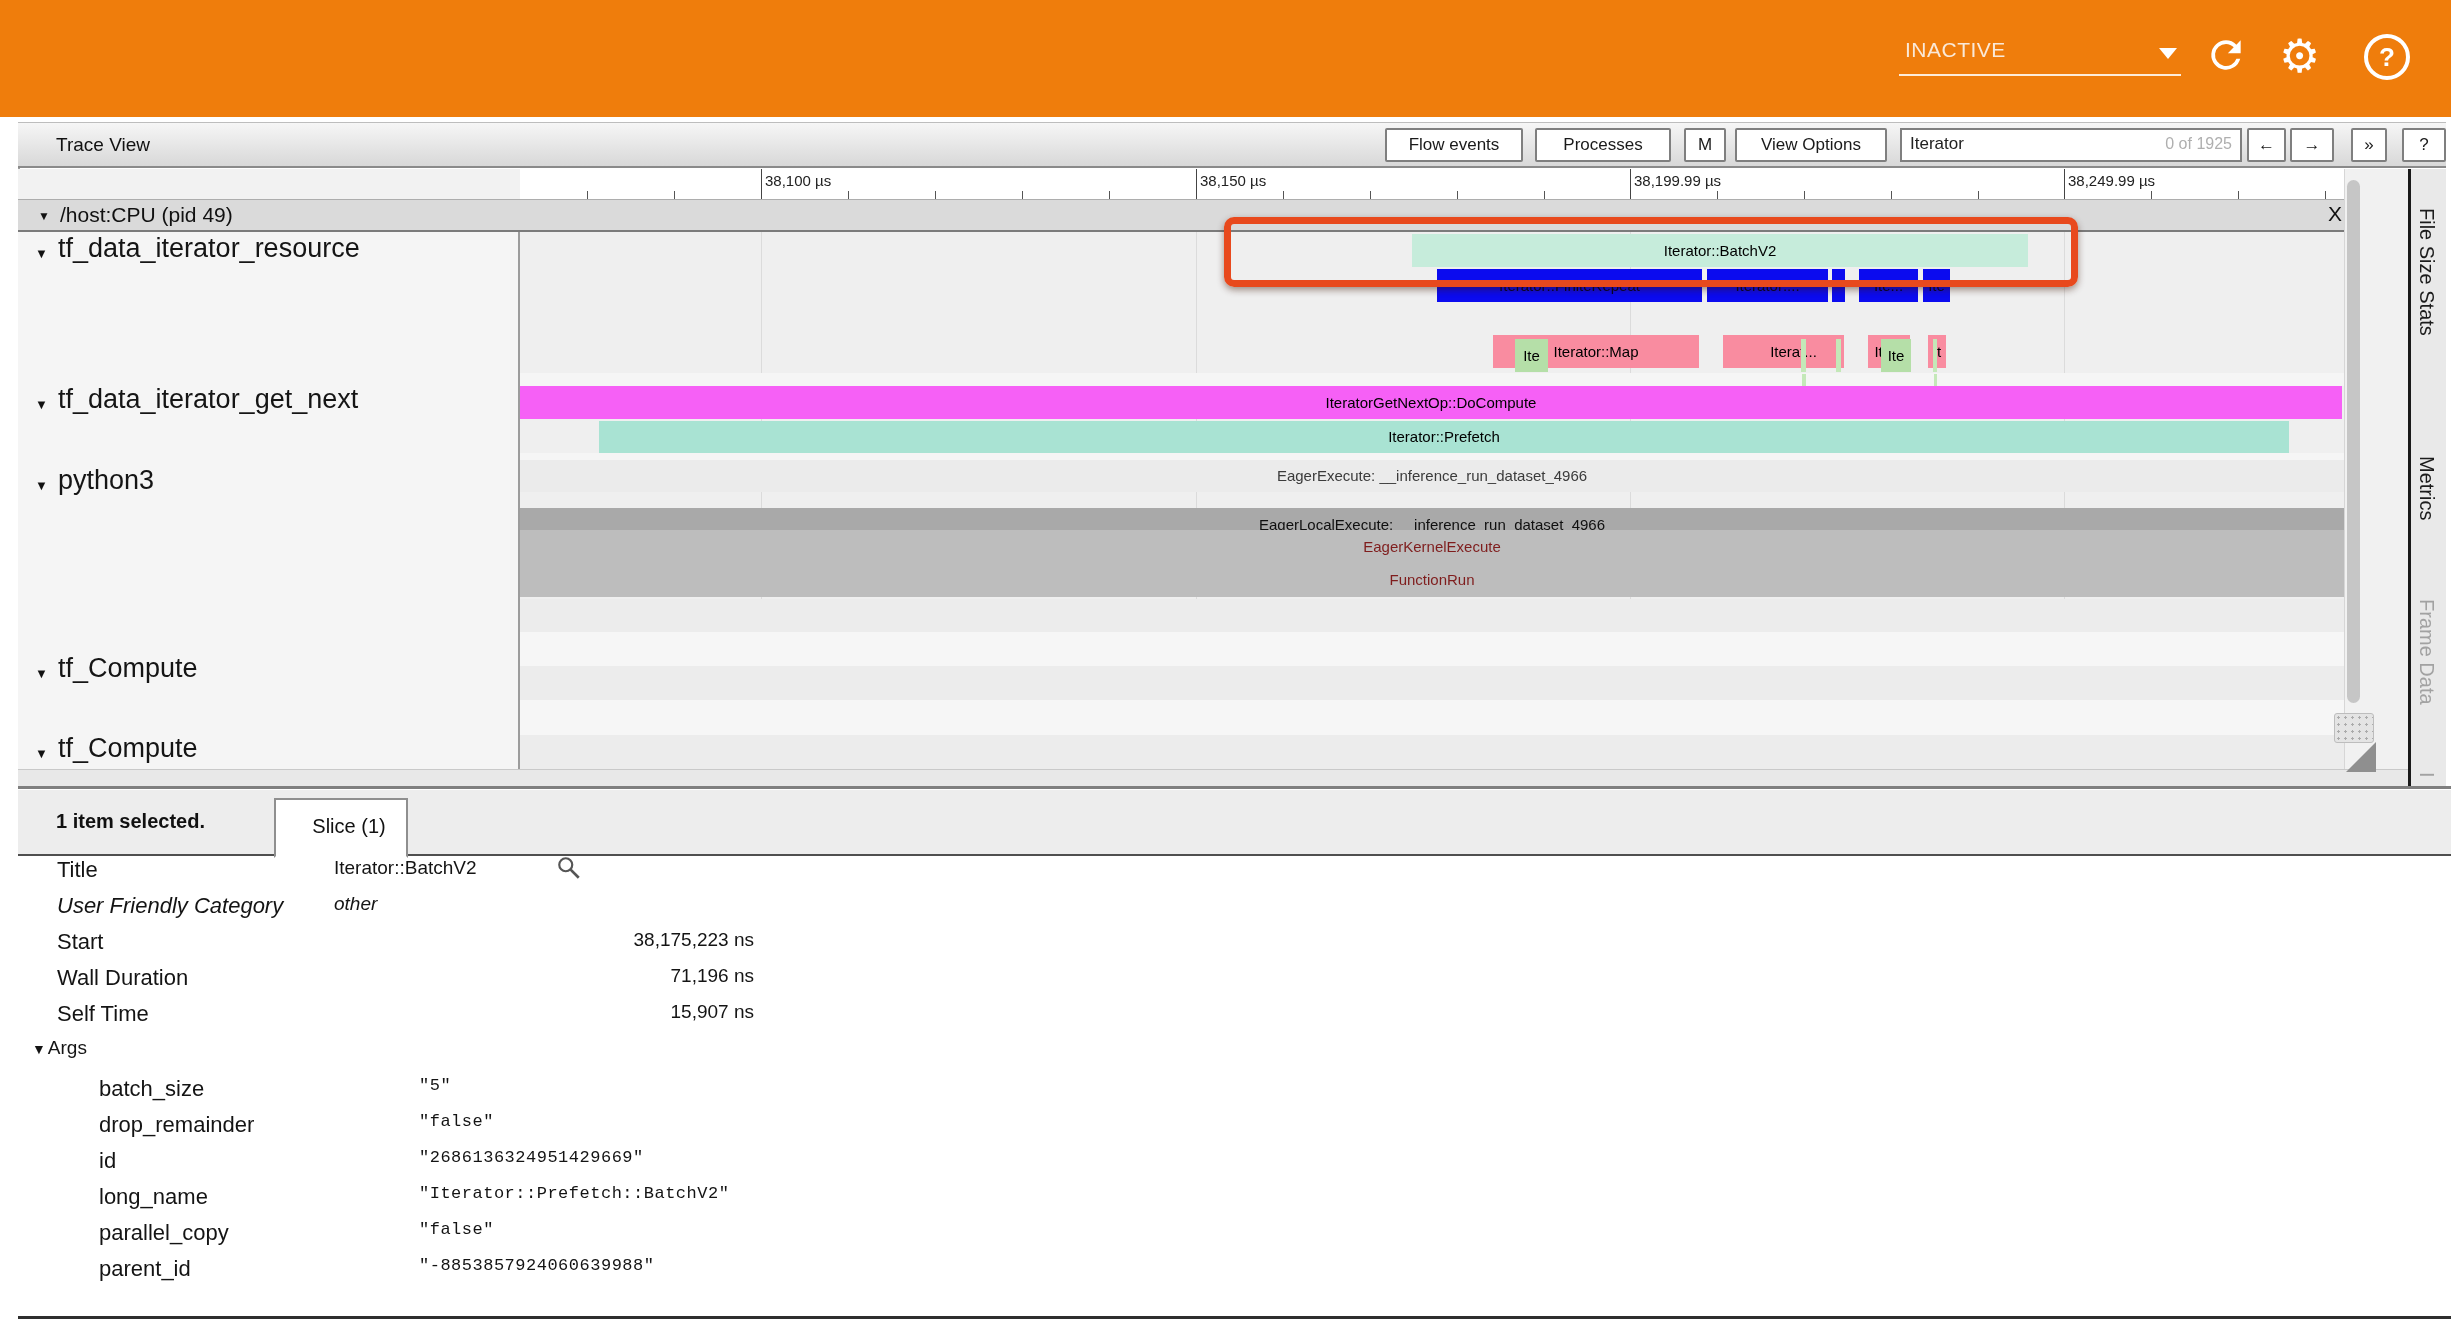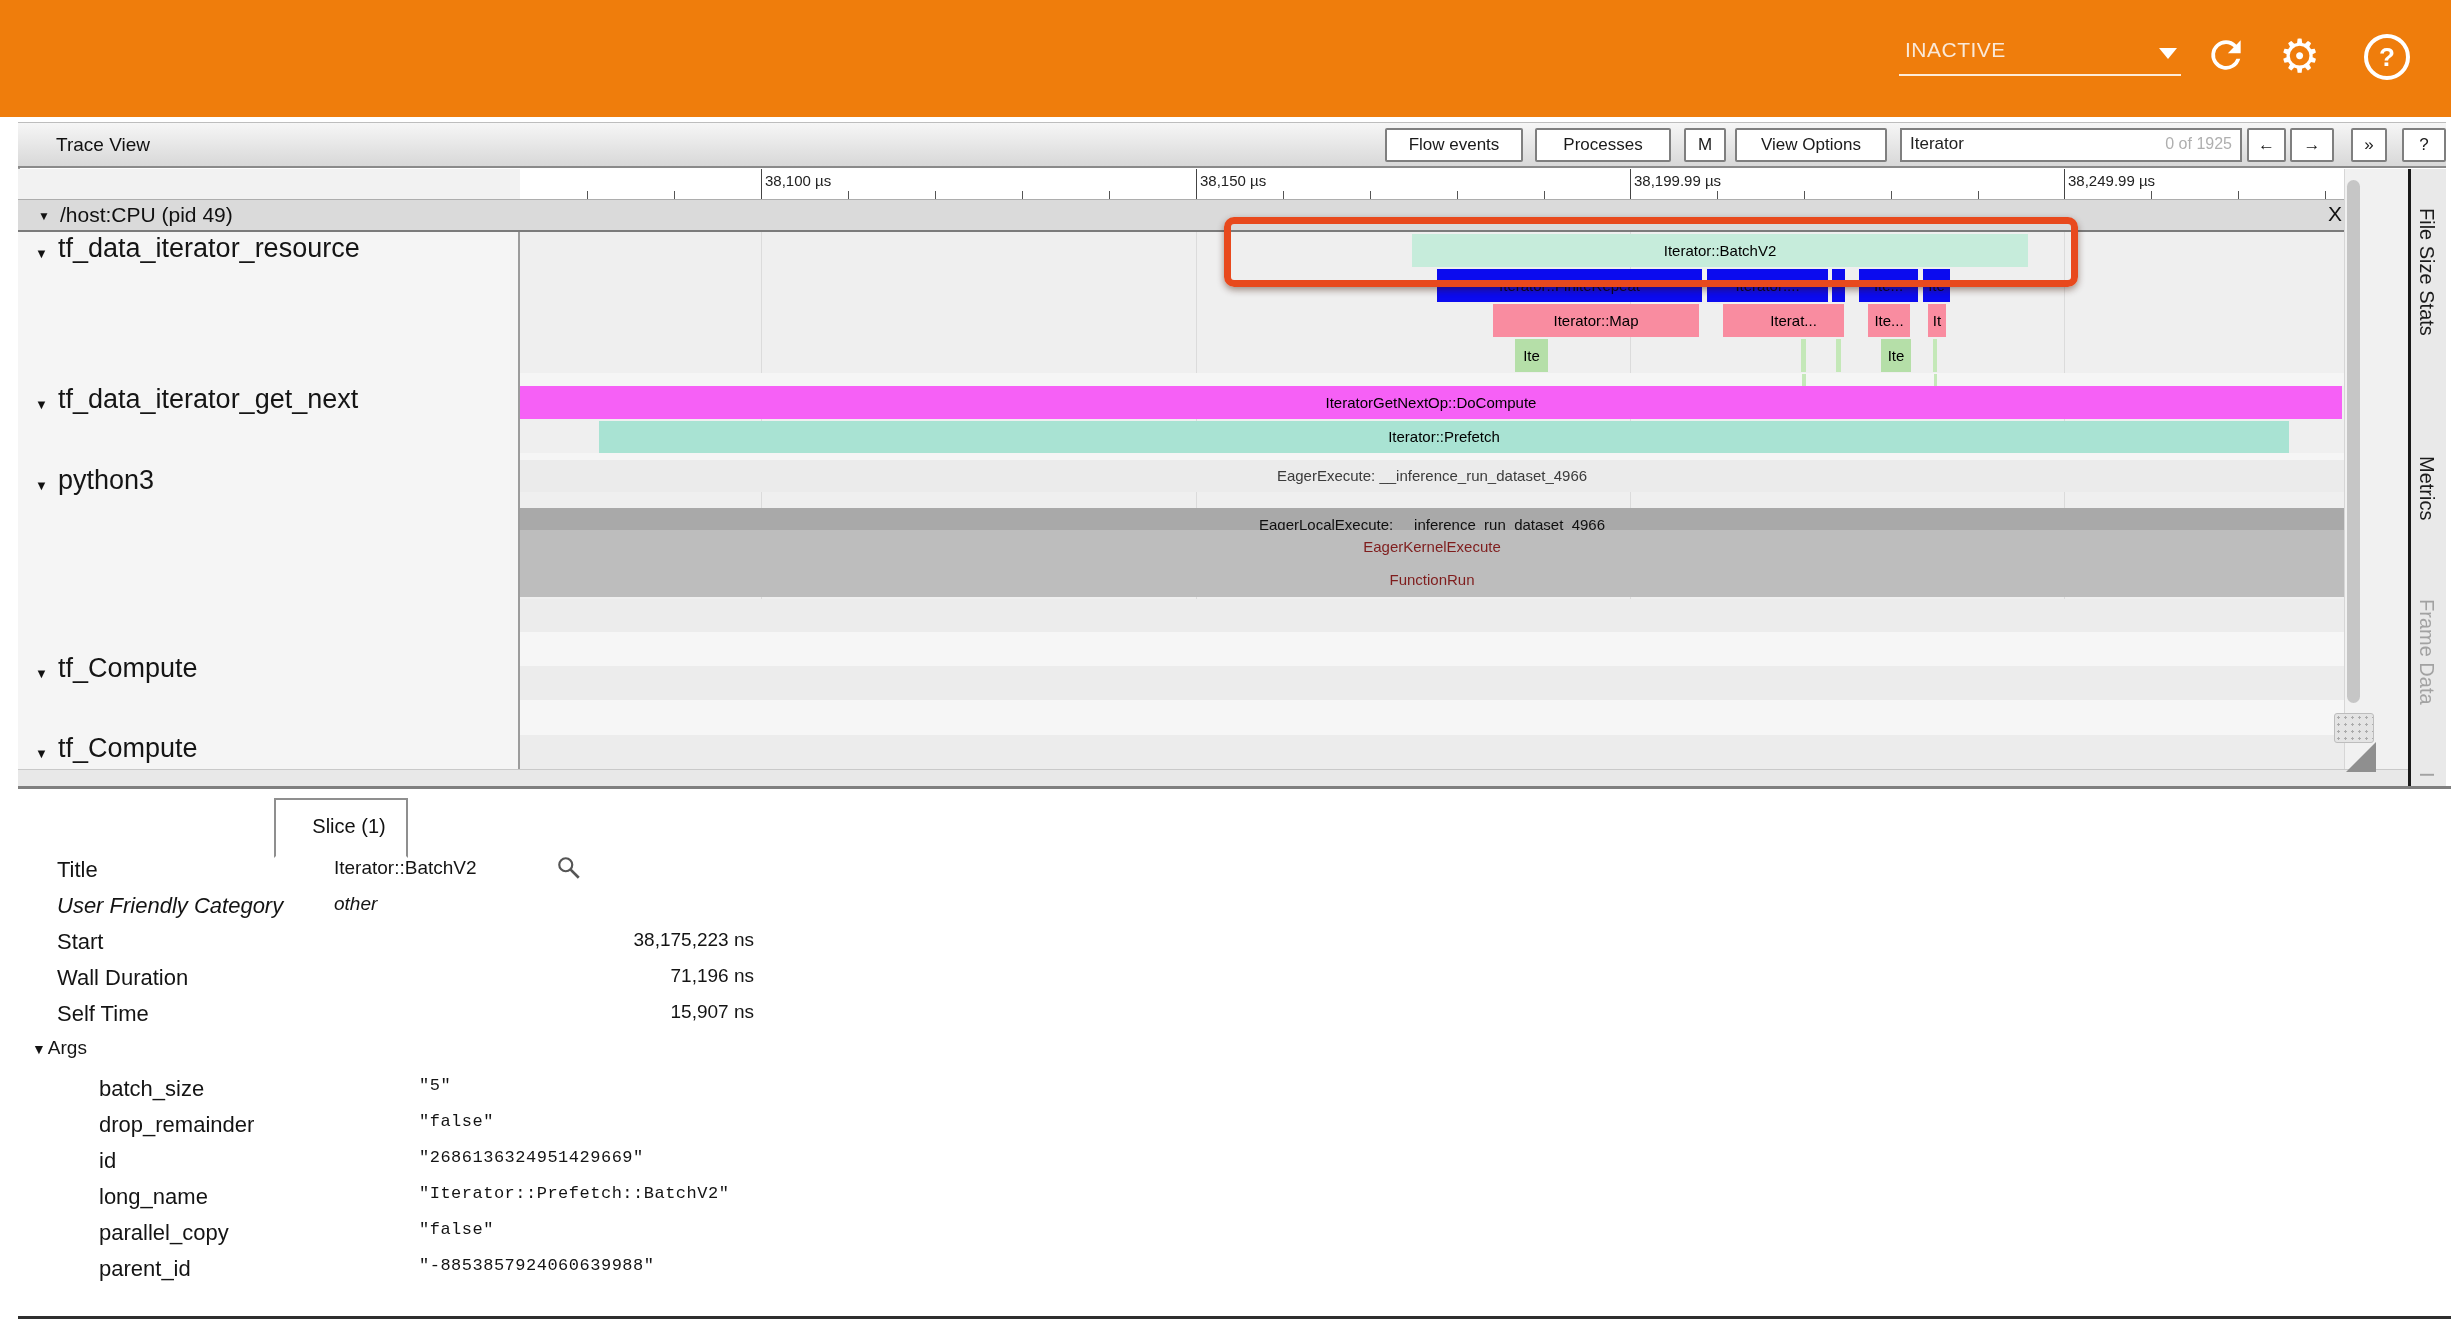--- a/index.html
+++ b/index.html
@@ -57,21 +57,21 @@
 
   
   #timeline{left:520px;top:232px;width:1824px;height:537px;background:#EFEFEF;overflow:hidden;}
   .band{position:absolute;left:0;width:100%;}
   .gridline{position:absolute;top:0;width:1px;height:537px;background:#DBDBDB;}
   .slice{position:absolute;overflow:hidden;white-space:nowrap;text-align:center;
     font-size:15px;color:#000;z-index:10;}
   .c-teal_light{background:var(--teal-light);}
   .c-teal{background:var(--teal);margin-left:24px;}
   .c-blue{background:var(--blue);color:#00002a;}
-  .c-pink{background:var(--pink);}
+  .c-pink{background:var(--pink);margin-top:31px;}
   .c-green{background:var(--green);}
   .c-green_sliver{background:var(--green-sliver);}
   .c-magenta{background:var(--magenta);}
   .c-gray_light{background:var(--gray-light);color:#3B3B3B;}
   .c-gray_dark{background:var(--gray-dark);color:#101010;}
   .c-gray_mid{background:var(--gray-mid);color:#7f1d1d;}
 
   #highlight-box{left:1224px;top:217px;width:854px;height:70px;border:7px solid var(--highlight);
     border-radius:10px;box-sizing:border-box;box-shadow:0 3px 7px rgba(60,20,0,.45);z-index:50;}
 
@@ -254,20 +254,23 @@
   <div id="sidebar" class="abs">
       <div class="side-tab" style="top: 39px;">File Size Stats</div>
       <div class="side-tab" style="top: 287px;">Metrics</div>
       <div class="side-tab muted" style="top: 430px;">Frame Data</div>
       <div class="side-tab muted" style="top: 603px;">I</div>
     </div>
   <div id="right-gutter" class="abs"></div>
 
   <div id="details" class="abs">
     <div class="top-border"></div>
+    <div id="tabbar">
+      <span id="selection-text">1 item selected.</span>
+    </div>
     <div id="slice-tab">Slice (1)</div>
     <div id="detail-rows">
         <div class="drow" style="top: 71px;">
           <div class="dlabel">Title</div>
           <div class="dval">Iterator::BatchV2</div>
           <div class="mag-icon"><svg viewBox="0 0 24 24" width="26" height="26">
               <circle cx="9" cy="9" r="6" fill="none" stroke="#555" stroke-width="2"></circle>
               <line x1="13.5" y1="13.5" x2="21" y2="21" stroke="#555" stroke-width="2.5"></line>
             </svg></div>
         </div>

